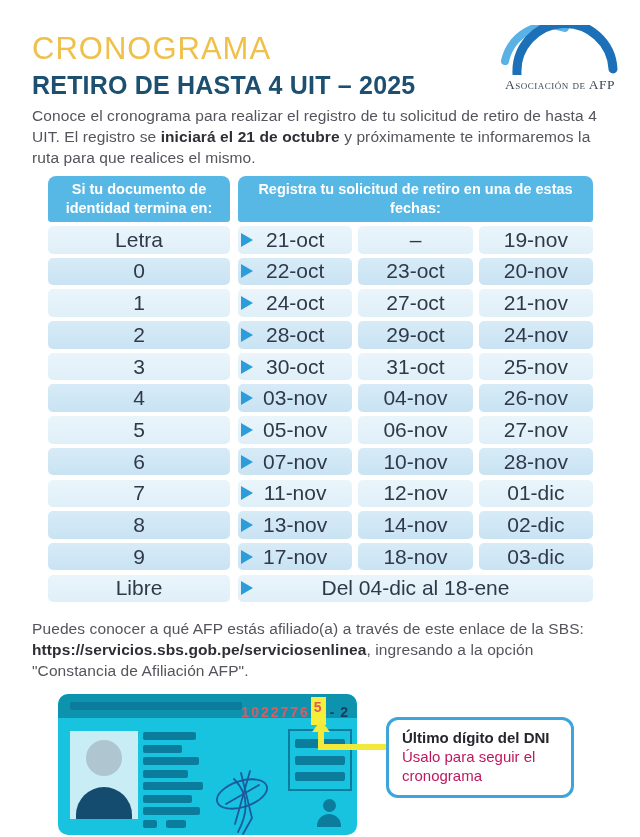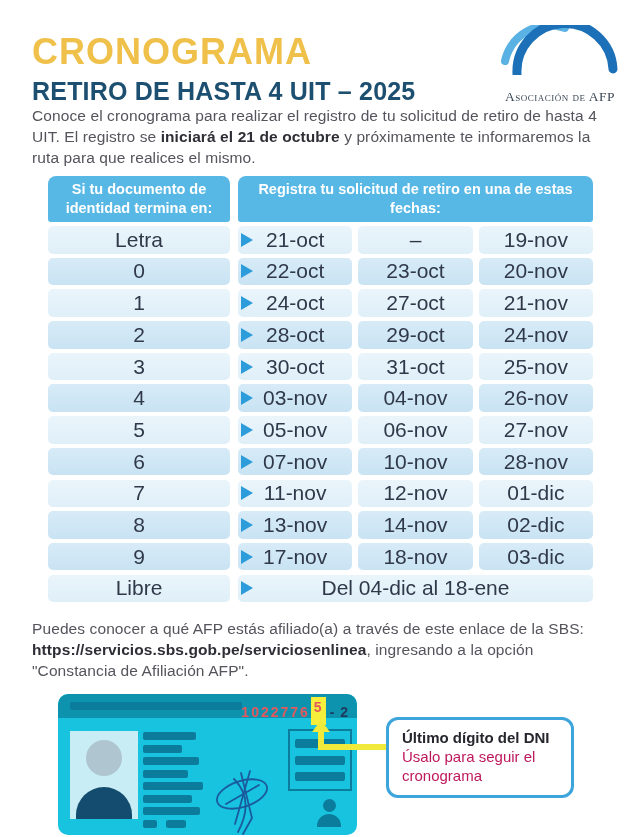--- a/index.html
+++ b/index.html
@@ -10,26 +10,26 @@
     --photo-head:#AFC5CF; --photo-body:#134C6E; --dni-red:#E2595E; --highlight-yellow:#F5EE3B;
     --dni-suffix:#1D3A5E; --signature-blue:#1A5A9E; --callout-border:#3DA4DC;
     --connector-yellow:#F2EA3B; --logo-dark:#1C70B7; --logo-light:#5AB1E3; --logo-text-color:#3C4856;
   }
   *{box-sizing:border-box;margin:0;padding:0}
   html,body{background:#e9e9e9}
   .page{position:relative;width:640px;height:837px;background:#ffffff;overflow:hidden;
         font-family:"Liberation Sans",sans-serif;margin:0 auto}
   
   .titles{position:absolute;left:32px;top:31px}
-  .t1{font-size:36px;font-weight:bold;color:var(--accent-yellow);letter-spacing:1px}
+  .t1{font-size:31px;font-weight:normal;color:var(--accent-yellow);letter-spacing:1px}
   .t2{font-size:25px;font-weight:bold;color:var(--title-navy);margin-top:4px;letter-spacing:0.2px}
   .logo{position:absolute;left:492px;top:25px;width:136px;text-align:center}
   .logo svg{display:block;margin:0 auto}
   .logo-text{font-family:"Liberation Serif",serif;font-variant:small-caps;font-size:13.5px;
-             color:var(--logo-text-color);letter-spacing:0.5px;margin-top:14px;white-space:nowrap}
+             color:var(--logo-text-color);letter-spacing:0.5px;margin-top:2px;white-space:nowrap}
   
   .para{position:absolute;font-size:15.5px;line-height:1.34;color:var(--body-text);letter-spacing:0.1px}
   .para b{color:var(--bold-text)}
   .intro{left:32px;top:106px;width:578px}
   .afp{left:32px;top:619px;width:578px}
   
   .table{position:absolute;left:48px;top:176px;width:545px}
   .thead{display:flex;gap:8px;height:46px;margin-bottom:4px}
   .th{background:var(--header-blue);color:#fff;border-radius:8px 8px 3px 3px;display:flex;
       align-items:center;justify-content:center;text-align:center;font-size:14.5px;

